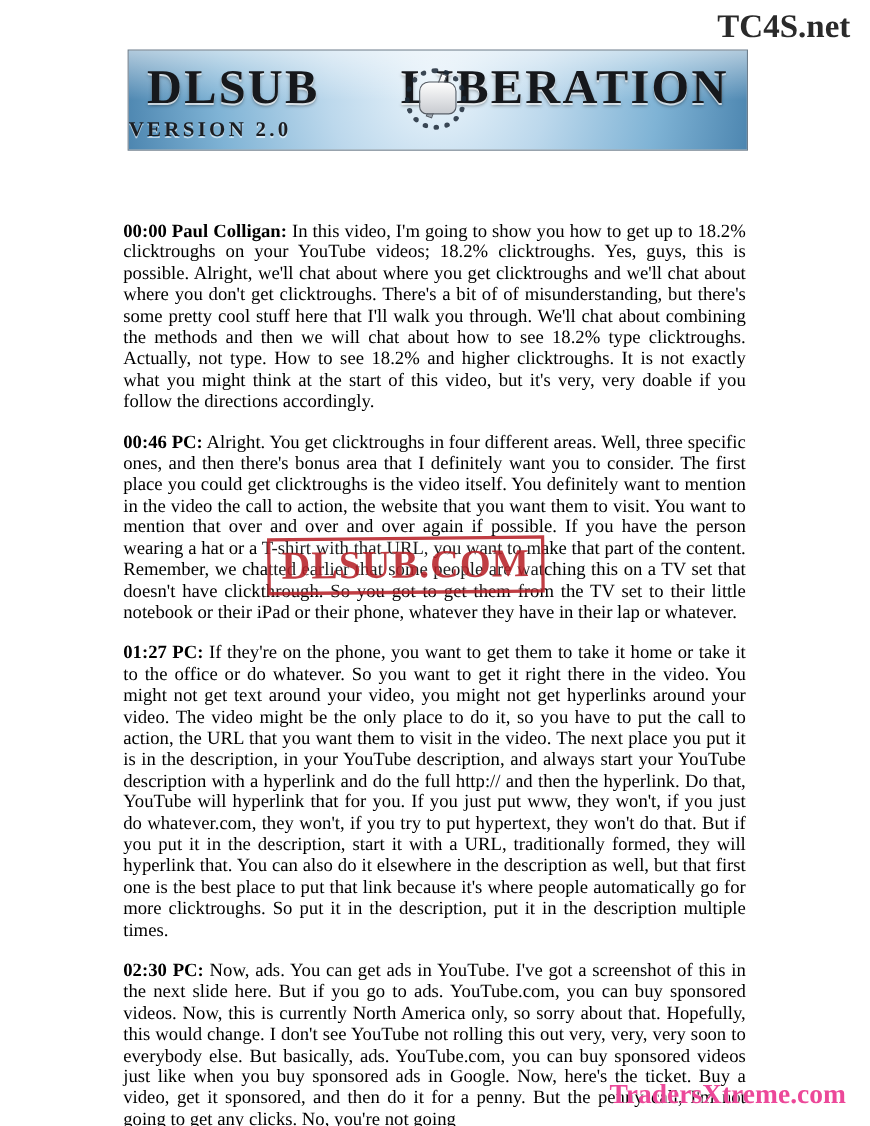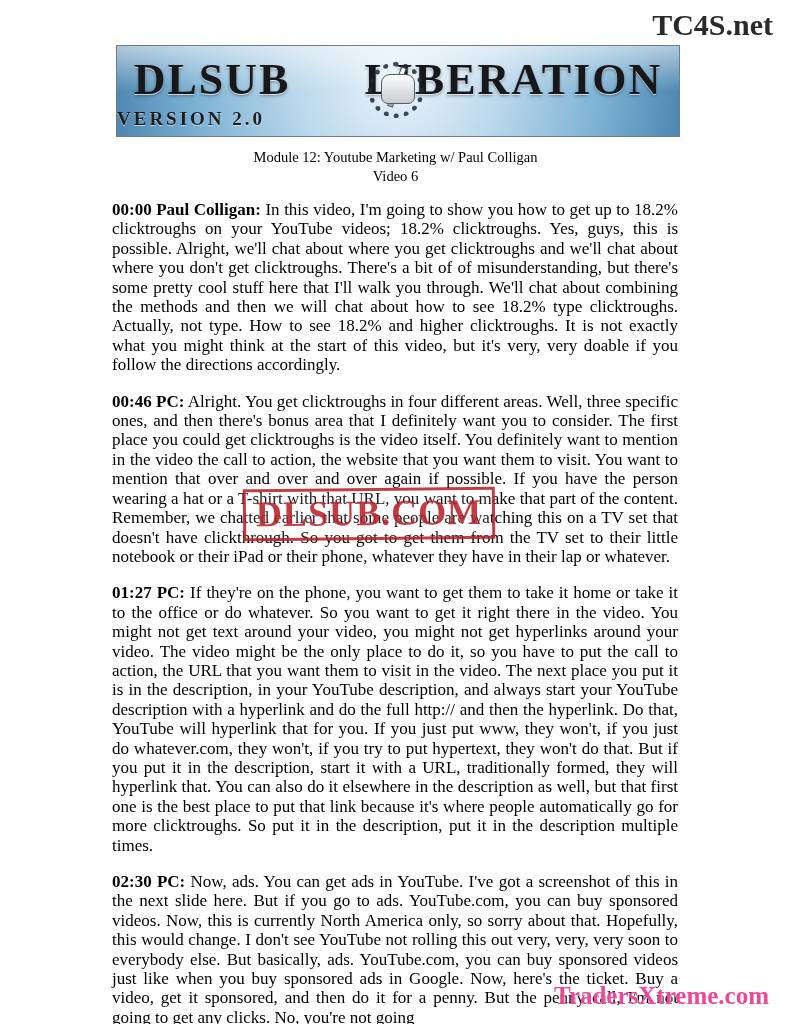--- a/index.html
+++ b/index.html
@@ -197,37 +197,33 @@
       </div>
       <div class="emblem">
         <div class="ring"></div>
         <div class="bolt"></div>
         <div class="fist"></div>
       </div>
       <div class="banner-sub">VERSION 2.0</div>
     </div>
   </div>
 
-  <div class="heading">
-    <div>Module 12: Youtube Marketing w/ Paul Colligan</div>
-    <div>Video 6</div>
+
+  <div class="body-text">
+    <p class="para">
+      <span class="speaker">00:00 Paul Colligan:</span><span> In this video, I'm going to show you how to get up to 18.2% clicktroughs on your YouTube videos; 18.2% clicktroughs. Yes, guys, this is possible. Alright, we'll chat about where you get clicktroughs and we'll chat about where you don't get clicktroughs. There's a bit of of misunderstanding, but there's some pretty cool stuff here that I'll walk you through. We'll chat about combining the methods and then we will chat about how to see 18.2% type clicktroughs. Actually, not type. How to see 18.2% and higher clicktroughs. It is not exactly what you might think at the start of this video, but it's very, very doable if you follow the directions accordingly.</span>
+    </p>
+    <p class="para">
+      <span class="speaker">00:46 PC:</span><span> Alright. You get clicktroughs in four different areas. Well, three specific ones, and then there's bonus area that I definitely want you to consider. The first place you could get clicktroughs is the video itself. You definitely want to mention in the video the call to action, the website that you want them to visit. You want to mention that over and over and over again if possible. If you have the person wearing a hat or a T-shirt with that URL, you want to make that part of the content. Remember, we chatted earlier that some people are watching this on a TV set that doesn't have clickthrough. So you got to get them from the TV set to their little notebook or their iPad or their phone, whatever they have in their lap or whatever.</span>
+    </p>
+    <p class="para">
+      <span class="speaker">01:27 PC:</span><span> If they're on the phone, you want to get them to take it home or take it to the office or do whatever. So you want to get it right there in the video. You might not get text around your video, you might not get hyperlinks around your video. The video might be the only place to do it, so you have to put the call to action, the URL that you want them to visit in the video. The next place you put it is in the description, in your YouTube description, and always start your YouTube description with a hyperlink and do the full http:// and then the hyperlink. Do that, YouTube will hyperlink that for you. If you just put www, they won't, if you just do whatever.com, they won't, if you try to put hypertext, they won't do that. But if you put it in the description, start it with a URL, traditionally formed, they will hyperlink that. You can also do it elsewhere in the description as well, but that first one is the best place to put that link because it's where people automatically go for more clicktroughs. So put it in the description, put it in the description multiple times.</span>
+    </p>
+    <p class="para">
+      <span class="speaker">02:30 PC:</span><span> Now, ads. You can get ads in YouTube. I've got a screenshot of this in the next slide here. But if you go to ads. YouTube.com, you can buy sponsored videos. Now, this is currently North America only, so sorry about that. Hopefully, this would change. I don't see YouTube not rolling this out very, very, very soon to everybody else. But basically, ads. YouTube.com, you can buy sponsored videos just like when you buy sponsored ads in Google. Now, here's the ticket. Buy a video, get it sponsored, and then do it for a penny. But the penny call, I'm not going to get any clicks. No, you're not going</span>
+    </p>
   </div>
 
-  <div class="body-text">
-    <p class="para">
-      <span class="speaker">00:00 Paul Colligan:</span><span> In this video, I'm going to show you how to get up to 18.2% clicktroughs on your YouTube videos; 18.2% clicktroughs. Yes, guys, this is possible. Alright, we'll chat about where you get clicktroughs and we'll chat about where you don't get clicktroughs. There's a bit of of misunderstanding, but there's some pretty cool stuff here that I'll walk you through. We'll chat about combining the methods and then we will chat about how to see 18.2% type clicktroughs. Actually, not type. How to see 18.2% and higher clicktroughs. It is not exactly what you might think at the start of this video, but it's very, very doable if you follow the directions accordingly.</span>
-    </p>
-    <p class="para">
-      <span class="speaker">00:46 PC:</span><span> Alright. You get clicktroughs in four different areas. Well, three specific ones, and then there's bonus area that I definitely want you to consider. The first place you could get clicktroughs is the video itself. You definitely want to mention in the video the call to action, the website that you want them to visit. You want to mention that over and over and over again if possible. If you have the person wearing a hat or a T-shirt with that URL, you want to make that part of the content. Remember, we chatted earlier that some people are watching this on a TV set that doesn't have clickthrough. So you got to get them from the TV set to their little notebook or their iPad or their phone, whatever they have in their lap or whatever.</span>
-    </p>
-    <p class="para">
-      <span class="speaker">01:27 PC:</span><span> If they're on the phone, you want to get them to take it home or take it to the office or do whatever. So you want to get it right there in the video. You might not get text around your video, you might not get hyperlinks around your video. The video might be the only place to do it, so you have to put the call to action, the URL that you want them to visit in the video. The next place you put it is in the description, in your YouTube description, and always start your YouTube description with a hyperlink and do the full http:// and then the hyperlink. Do that, YouTube will hyperlink that for you. If you just put www, they won't, if you just do whatever.com, they won't, if you try to put hypertext, they won't do that. But if you put it in the description, start it with a URL, traditionally formed, they will hyperlink that. You can also do it elsewhere in the description as well, but that first one is the best place to put that link because it's where people automatically go for more clicktroughs. So put it in the description, put it in the description multiple times.</span>
-    </p>
-    <p class="para">
-      <span class="speaker">02:30 PC:</span><span> Now, ads. You can get ads in YouTube. I've got a screenshot of this in the next slide here. But if you go to ads. YouTube.com, you can buy sponsored videos. Now, this is currently North America only, so sorry about that. Hopefully, this would change. I don't see YouTube not rolling this out very, very, very soon to everybody else. But basically, ads. YouTube.com, you can buy sponsored videos just like when you buy sponsored ads in Google. Now, here's the ticket. Buy a video, get it sponsored, and then do it for a penny. But the penny call, I'm not going to get any clicks. No, you're not going</span>
-    </p>
-  </div>
-
   <div class="dlsub">DLSUB.COM</div>
 
   <div class="bottom-watermark">TradersXtreme.com</div>
 
 </div>
 
 </body></html>

